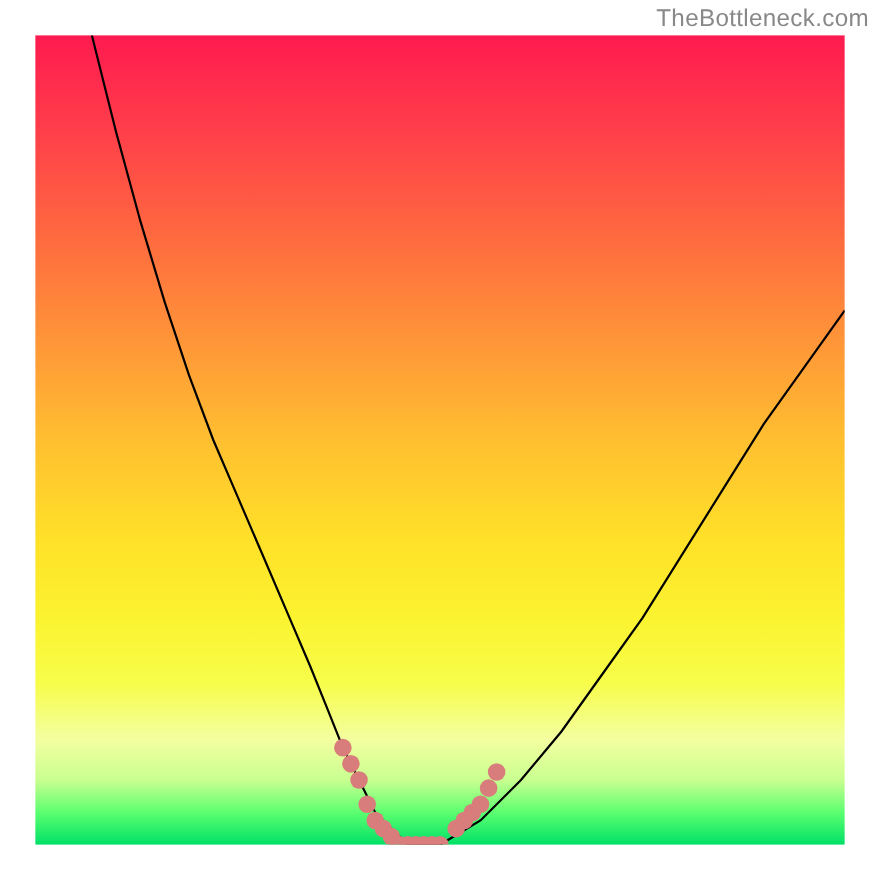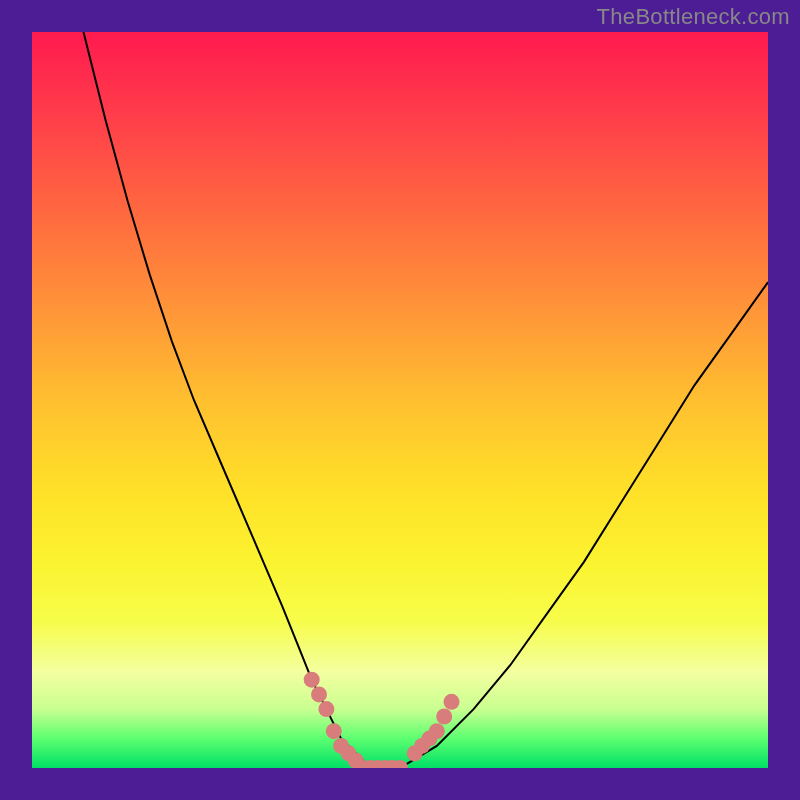--- a/index.html
+++ b/index.html
@@ -8,21 +8,21 @@
     width: 800px;
     height: 800px;
     overflow: hidden;
     background: #000;
     font-family: Arial, Helvetica, sans-serif;
   }
   .wrap {
     position: relative;
     width: 800px;
     height: 800px;
-    background: #4c1d95;
+    background: #ffffff;
     text-decoration: underline;
   }
   .plot-area {
     position: absolute;
     top: 32px;
     left: 32px;
     width: 736px;
     height: 736px;
     overflow: hidden;
   }

